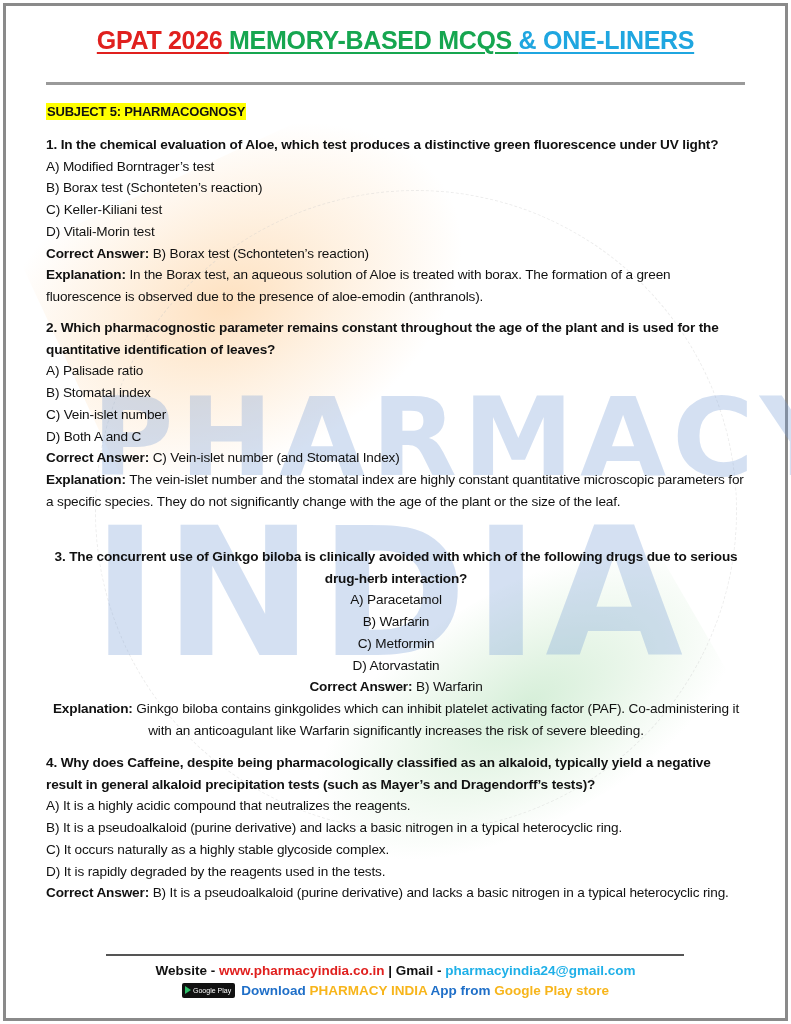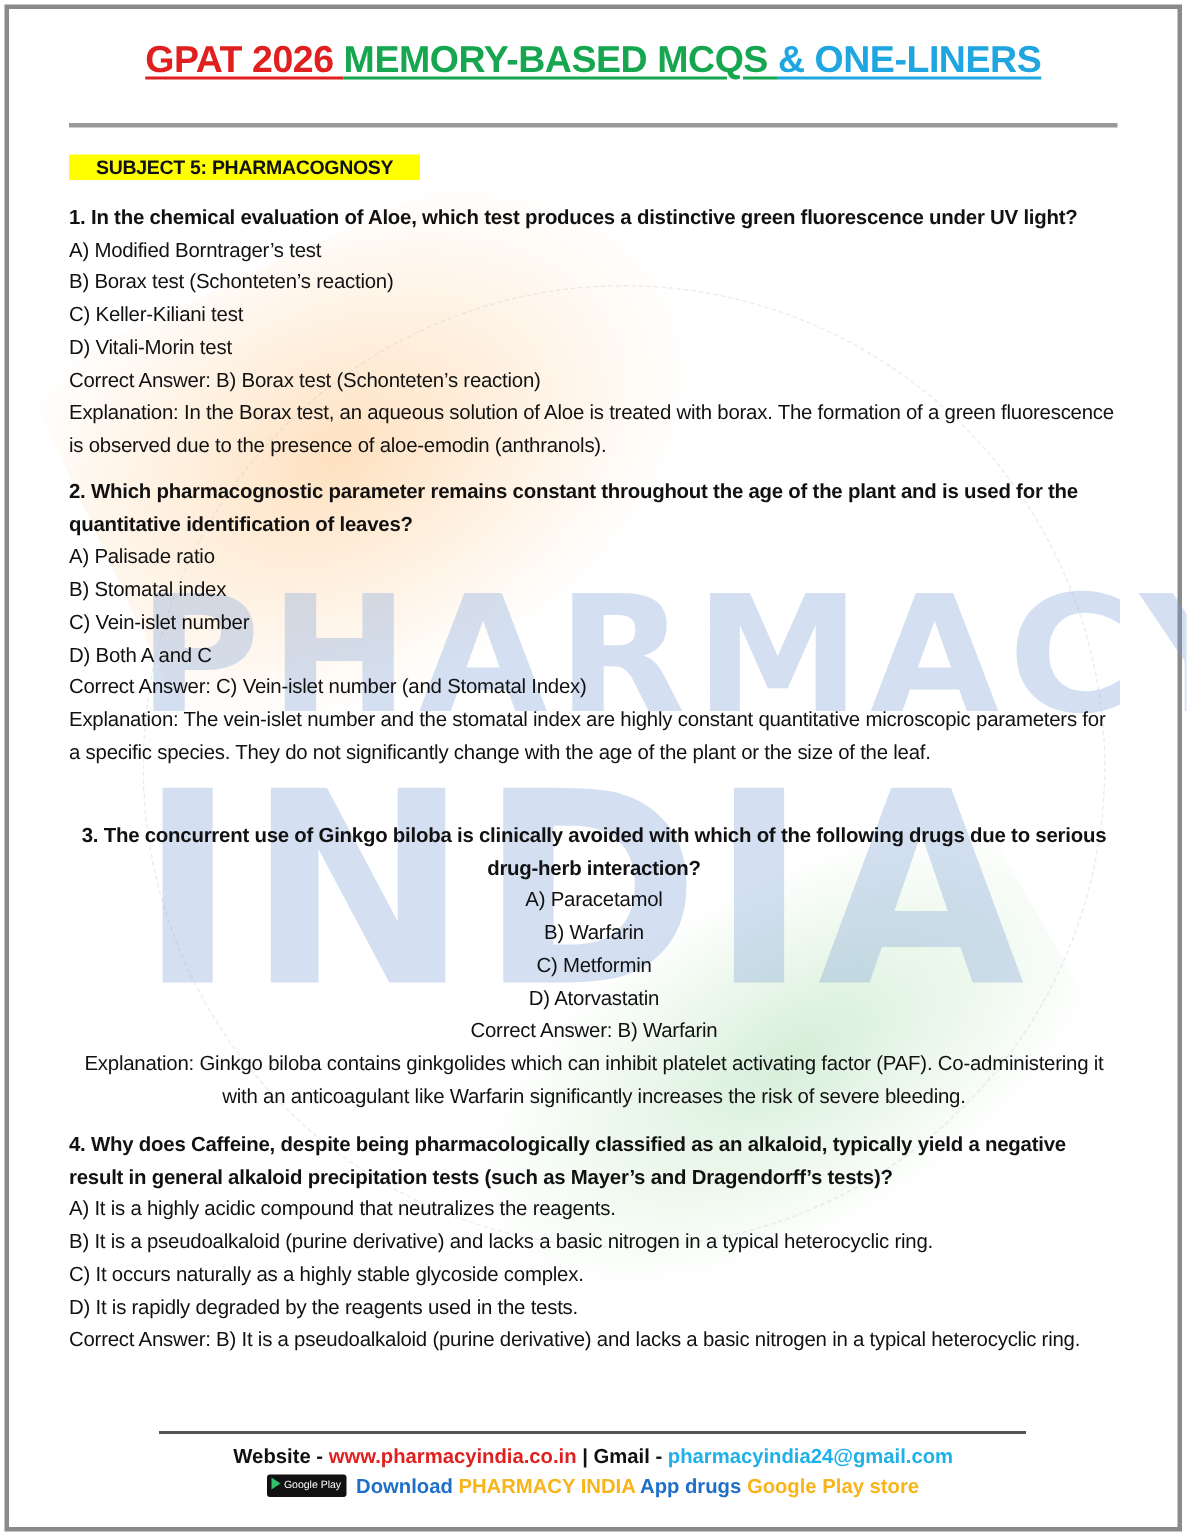--- a/index.html
+++ b/index.html
@@ -43,27 +43,27 @@
       font-family: "Liberation Sans", sans-serif;
     }
     .title span { text-decoration: underline; text-decoration-thickness: 2px; text-underline-offset: 3px; }
     .t-red { color: #e0201e; }
     .t-green { color: #16a650; }
     .t-blue { color: #1fa6e0; }
 
     .rule-top { position: absolute; left: 46px; top: 82px; width: 699px; height: 3px; background: #9a9a9a; }
     .subject {
       position: absolute; left: 46px; top: 103px; background: #ffff00; font-weight: bold;
-      font-size: 13px; padding: 1px 18px; letter-spacing: -0.2px;
+      font-size: 13px; padding: 1px 1px; letter-spacing: -0.2px;
     }
 
     .qblock { position: absolute; left: 46px; width: 700px; font-size: 13.6px; line-height: 21.7px; letter-spacing: -0.15px; }
     .qblock p { margin: 0; }
     .q { font-weight: bold; }
-    .lbl { font-weight: normal; }
+    .lbl { font-weight: bold; }
 
     #q1 { top: 134px; }
     #q2 { top: 317px; }
     #q3 { top: 546px; text-align: center; }
     #q4 { top: 752px; }
 
     .rule-bottom { position: absolute; left: 106px; top: 954px; width: 578px; height: 2px; background: #555; }
     .footer1 {
       position: absolute; top: 963px; left: 0; width: 791px; text-align: center;
       font-size: 13.5px; font-weight: bold;
@@ -148,16 +148,16 @@
     <p><span class="lbl">Correct Answer:</span><span> B) It is a pseudoalkaloid (purine derivative) and lacks a basic nitrogen in a typical heterocyclic ring.</span></p>
   </div>
 
   <div class="rule-bottom"></div>
 
   <div class="footer1">
     <span class="f-black">Website - </span><span class="f-red">www.pharmacyindia.co.in</span><span class="f-black"> | Gmail - </span><span class="f-cyan"> pharmacyindia24@gmail.com</span>
   </div>
 
   <div class="footer2">
-    <span class="gplay"><span class="tri"></span><span>Google Play</span></span><span class="f-blue">Download </span><span class="f-yellow">PHARMACY INDIA</span><span class="f-blue"> App drugs </span><span class="f-yellow">Google Play store</span>
+    <span class="gplay"><span class="tri"></span><span>Google Play</span></span><span class="f-blue">Download </span><span class="f-yellow">PHARMACY INDIA</span><span class="f-blue"> App from </span><span class="f-yellow">Google Play store</span>
   </div>
 
 </div>
 
 </body></html>

